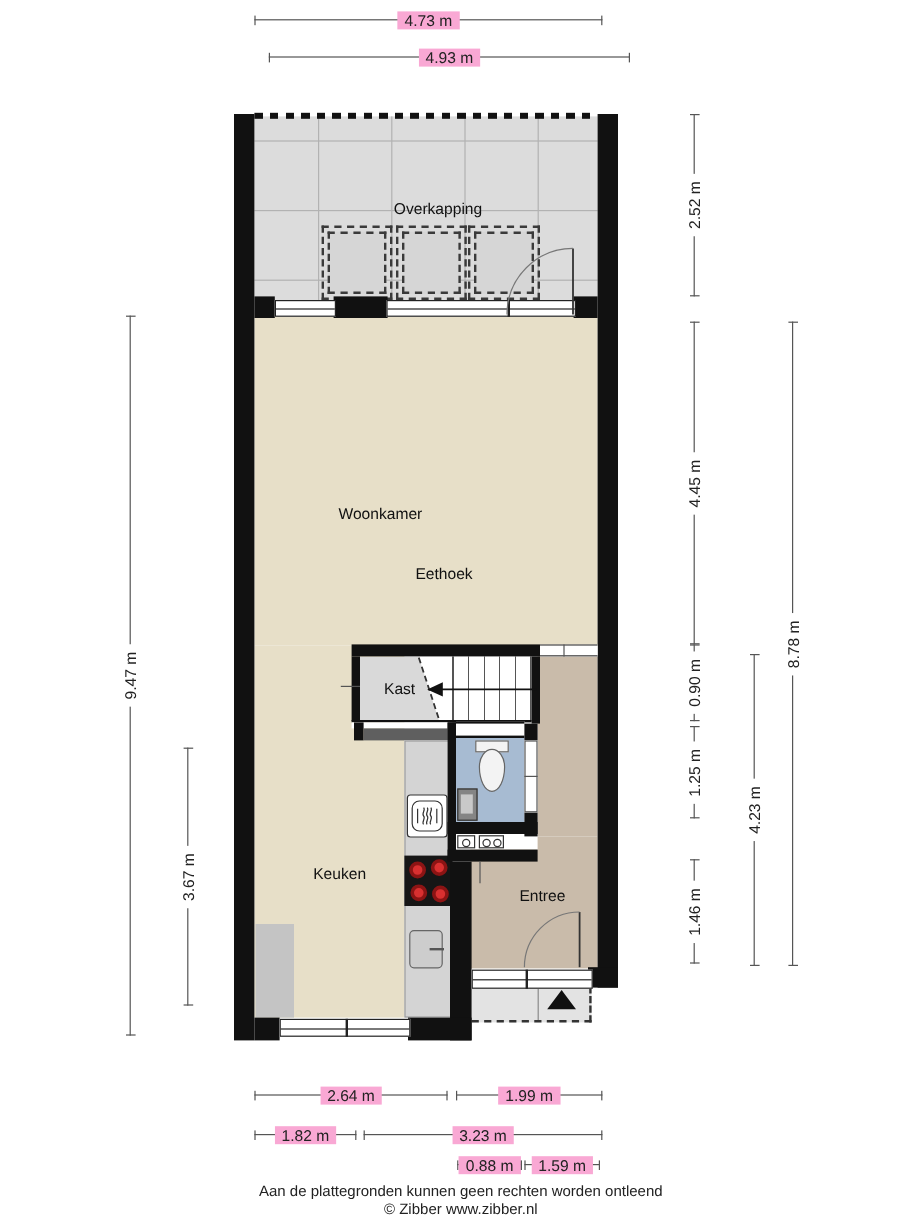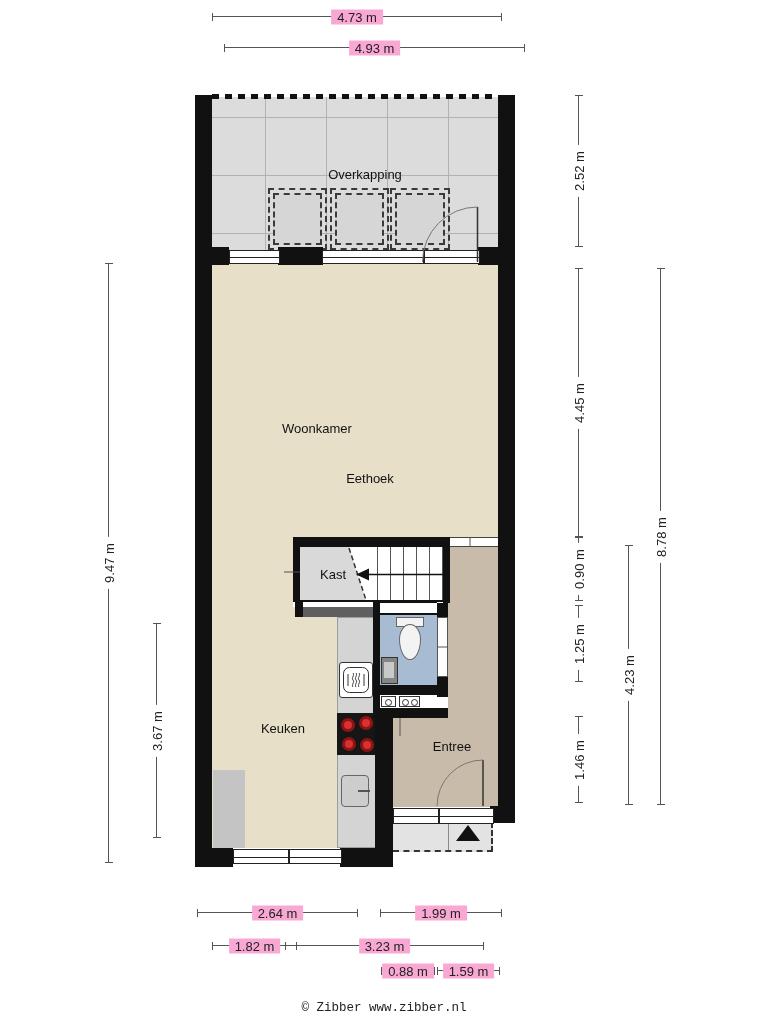--- a/index.html
+++ b/index.html
@@ -213,34 +213,35 @@
     <span class="lbl">1.46 m</span>
     </div>
 
   <div class="dimv" style="left:628px;top:545px;height:260px;">
     <span class="lbl">4.23 m</span>
     </div>
   <div class="dimv" style="left:660px;top:268px;height:537px;">
     <span class="lbl">8.78 m</span>
     </div>
 
-  <div class="dimh" style="left:197px;top:912px;width:161px;">
+  <div class="dimh" style="left:212px;top:912px;width:161px;">
     <span class="lbl">2.64 m</span>
     </div>
   <div class="dimh" style="left:380px;top:912px;width:122px;">
     <span class="lbl">1.99 m</span>
     </div>
   <div class="dimh" style="left:212px;top:945px;width:85px;">
     <span class="lbl">1.82 m</span>
     </div>
-  <div class="dimh" style="left:285px;top:945px;width:199px;">
+  <div class="dimh" style="left:303px;top:945px;width:199px;">
     <span class="lbl">3.23 m</span>
     </div>
   <div class="dimh" style="left:381px;top:970px;width:54px;">
     <span class="lbl">0.88 m</span>
     </div>
   <div class="dimh" style="left:437px;top:970px;width:63px;">
     <span class="lbl">1.59 m</span>
     </div>
 
-  <div class="footer" style="top:1001px;font-family:Liberation Mono, monospace;">© Zibber www.zibber.nl</div>
+  <div class="footer" style="top:986px;">Aan de plattegronden kunnen geen rechten worden ontleend</div>
+  <div class="footer" style="top:1001px;">© Zibber www.zibber.nl</div>
 
 </div>
 
 </body></html>

